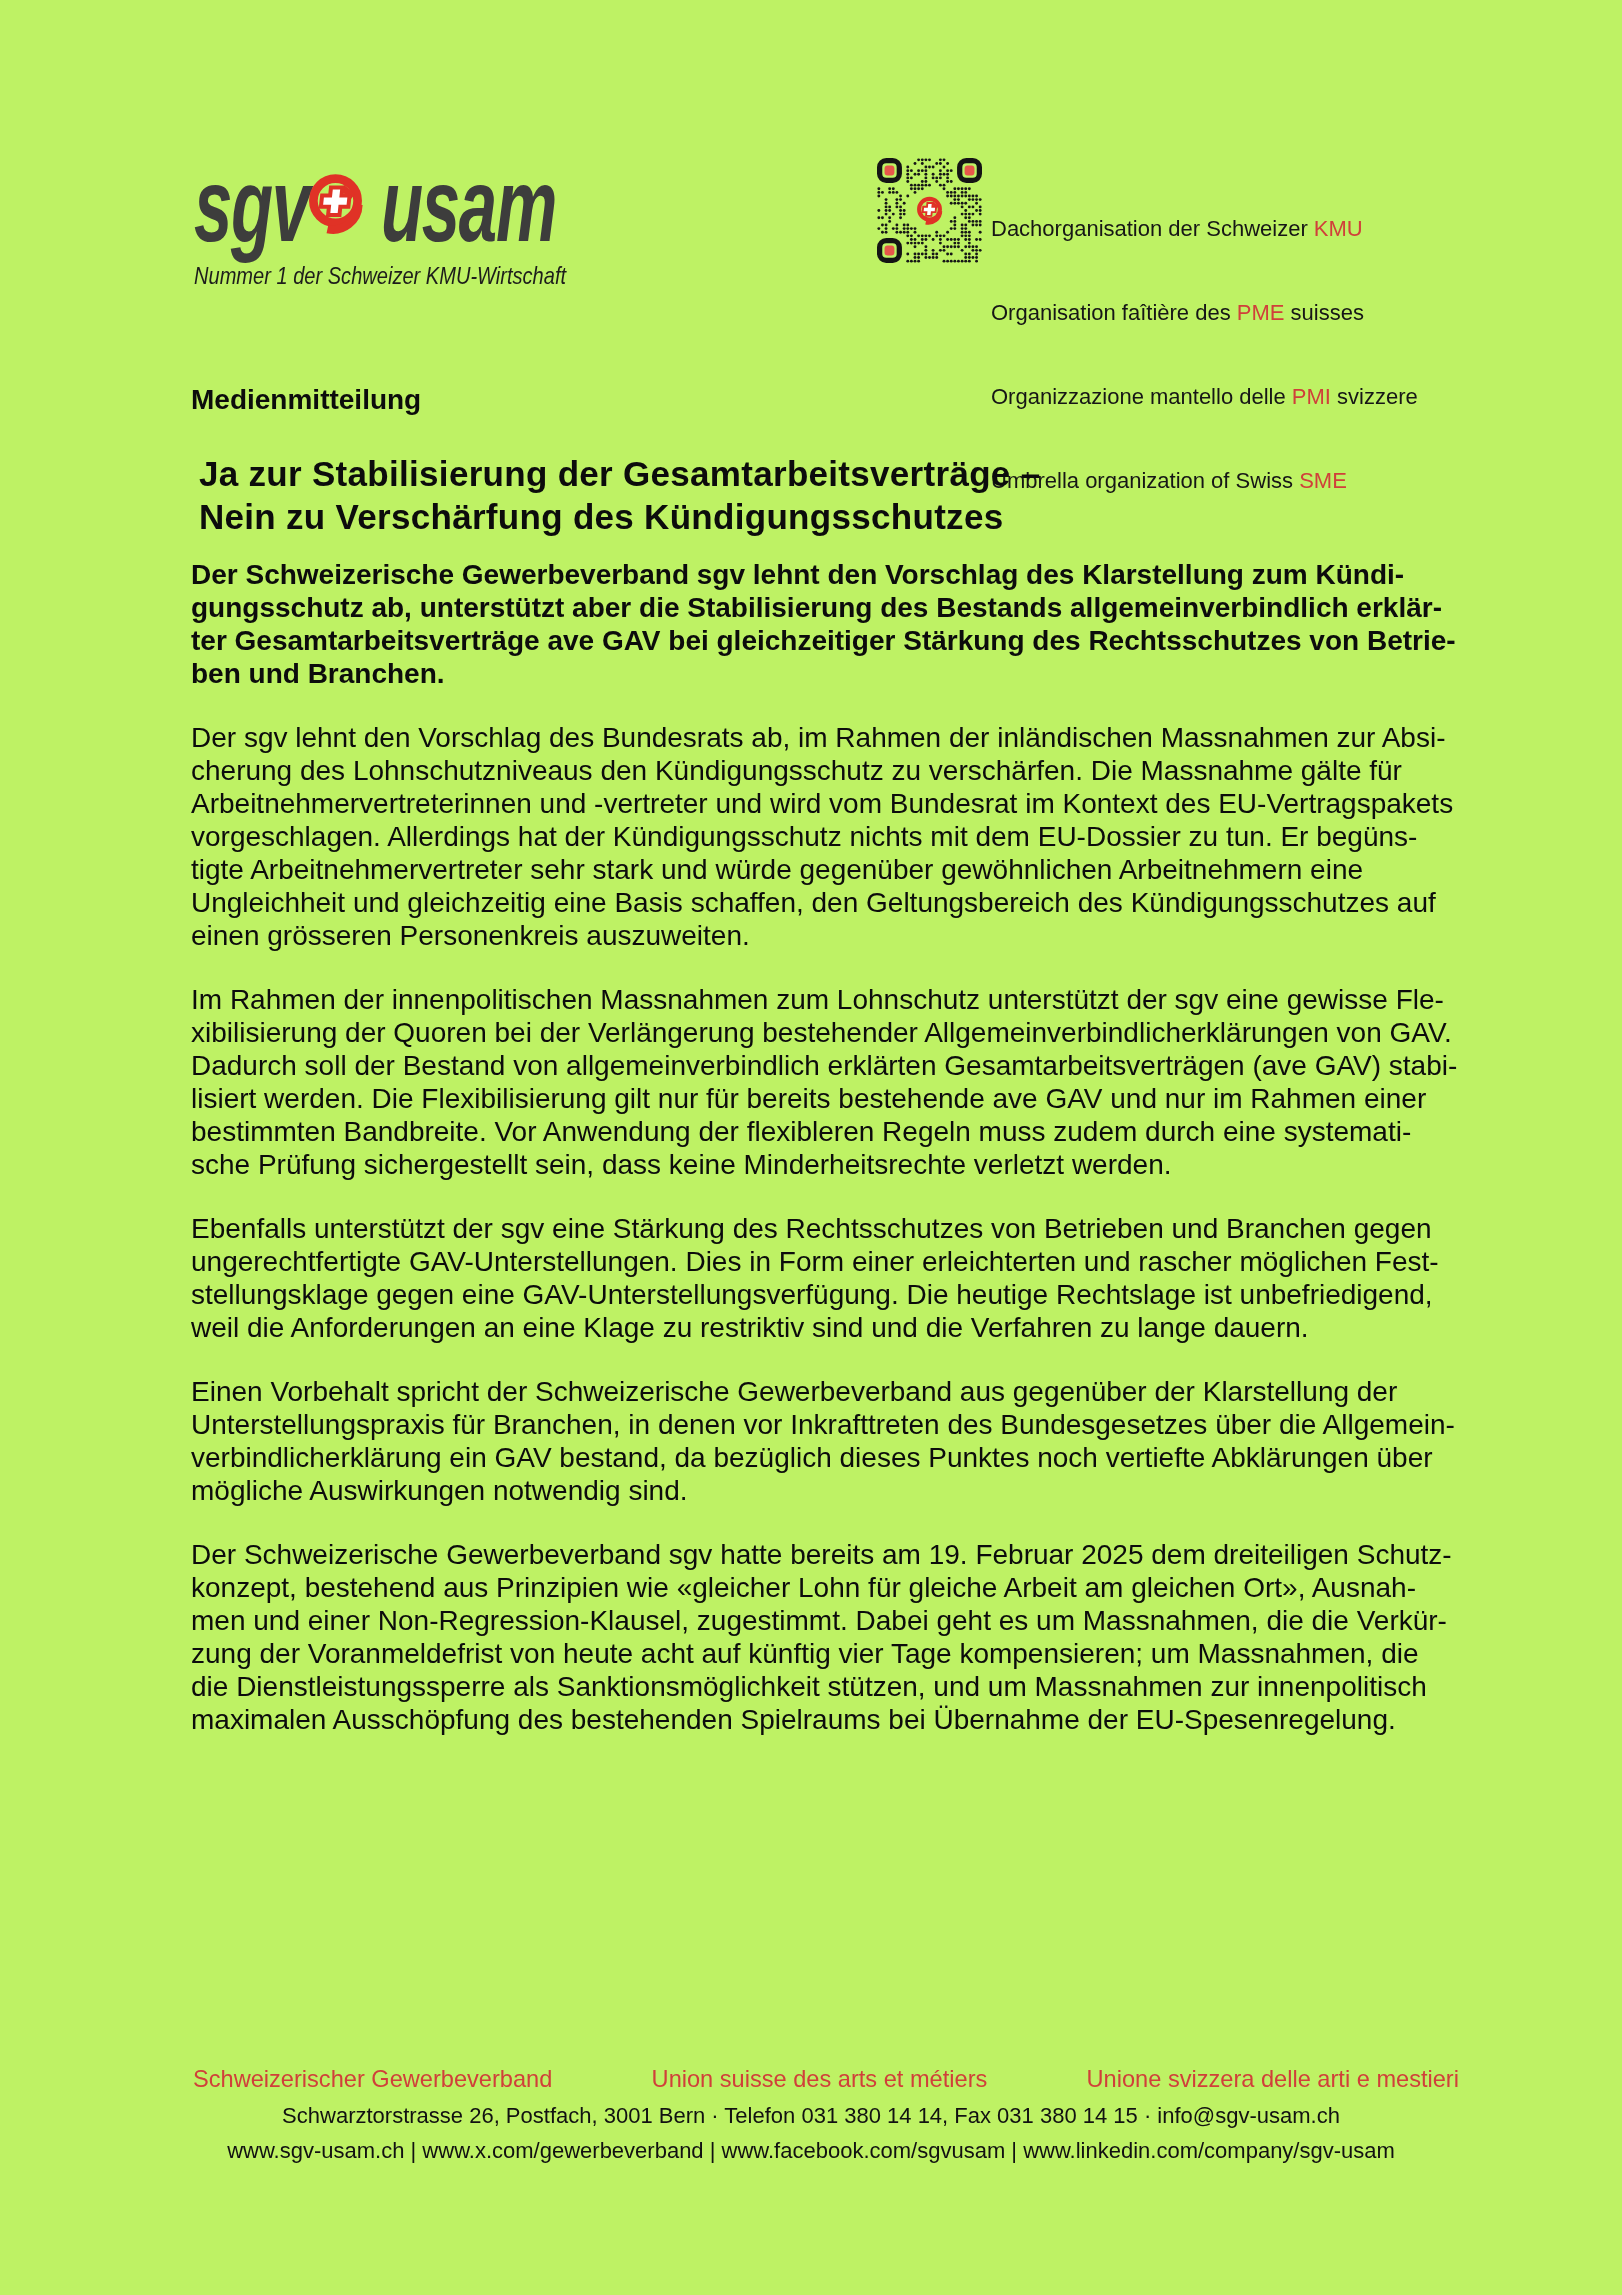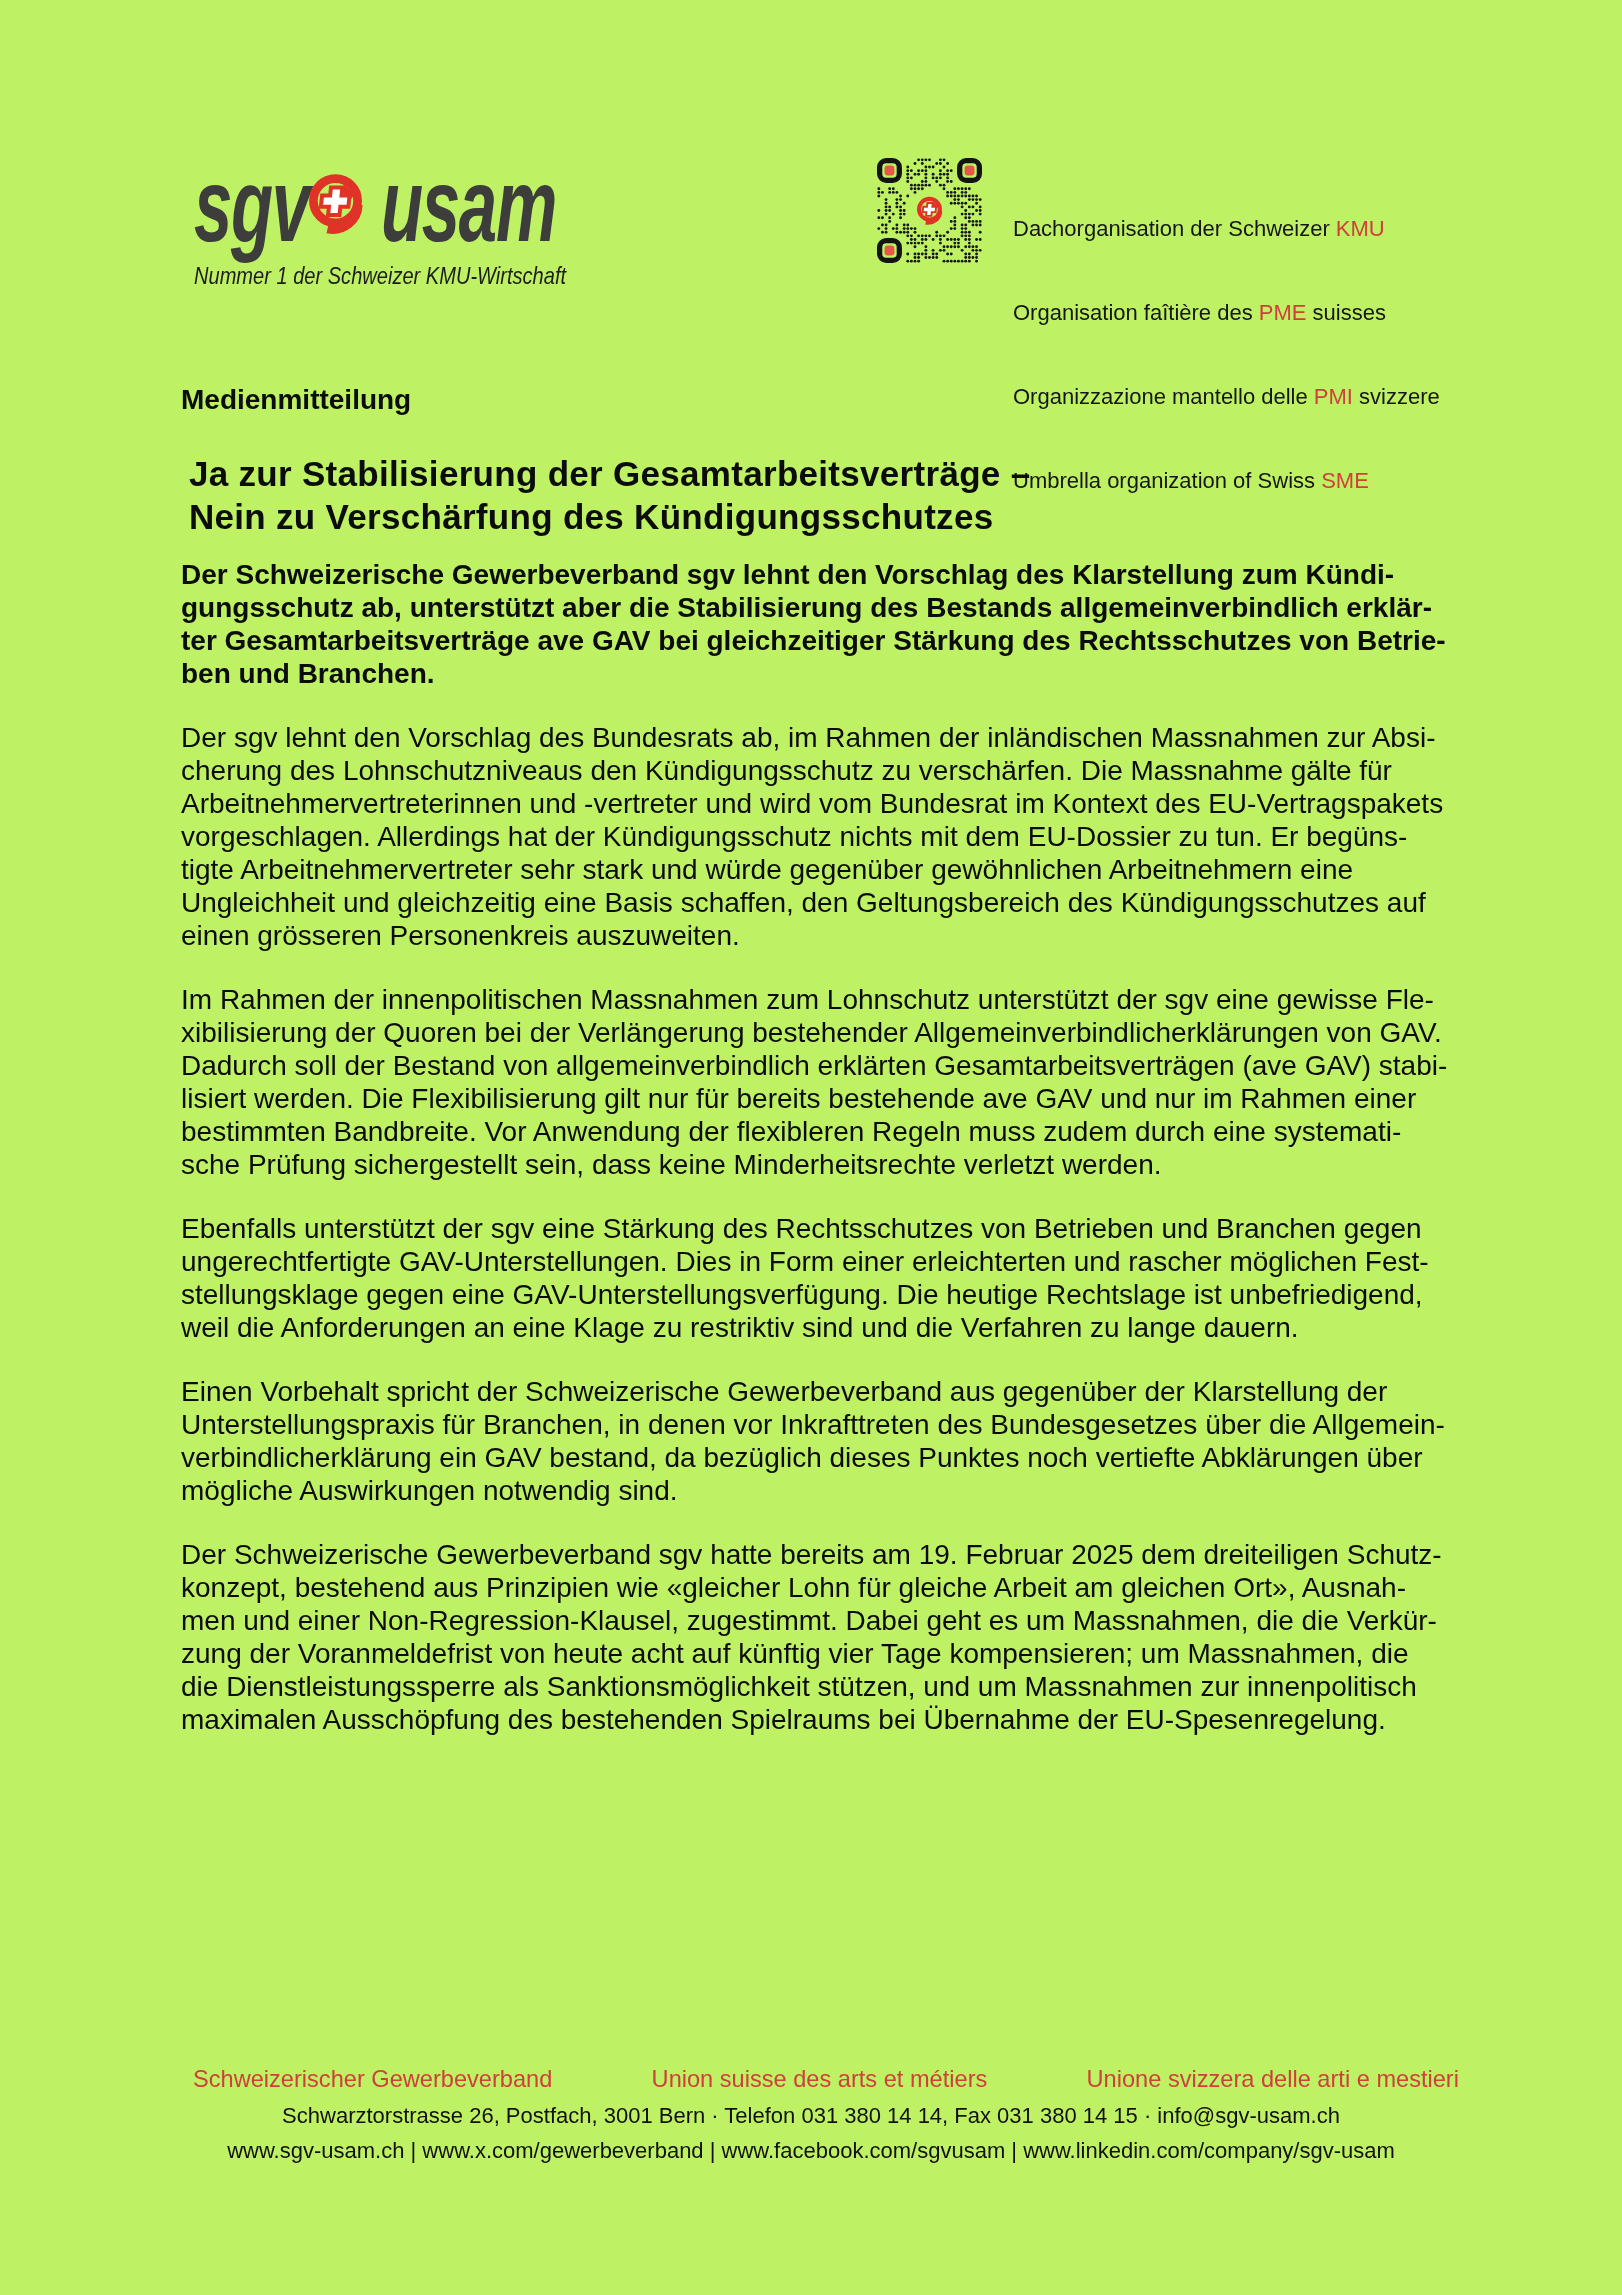--- a/index.html
+++ b/index.html
@@ -37,28 +37,28 @@
     font-size:23.6px;line-height:29px;font-style:italic;
     color:#1d1d1b;white-space:pre;
     transform:scaleX(.85);transform-origin:left center;
   }
 
   
   .qr{position:absolute;left:877px;top:158px;width:105px;height:105px;}
 
   
   .org-lines{
-    position:absolute;left:1013px;top:159px;
+    position:absolute;left:991px;top:159px;
     font-size:22px;line-height:28px;color:#161616;
     white-space:pre;
   }
   .org-lines .em{color:var(--accent-red);}
 
   
-  .main{position:absolute;left:181px;top:383px;width:1305px;}
+  .main{position:absolute;left:191px;top:383px;width:1305px;}
   .kicker{font-size:28px;line-height:33px;font-weight:bold;margin:0;}
   .dateline{font-size:28px;line-height:33px;margin:0;}
   .doc-title{
     margin:36px 0 0 8px;
     font-size:35px;line-height:43px;font-weight:bold;
     white-space:pre;letter-spacing:0.3px;
   }
   .lead{
     margin:19.6px 0 0 0;
     font-size:28px;line-height:33px;font-weight:bold;

